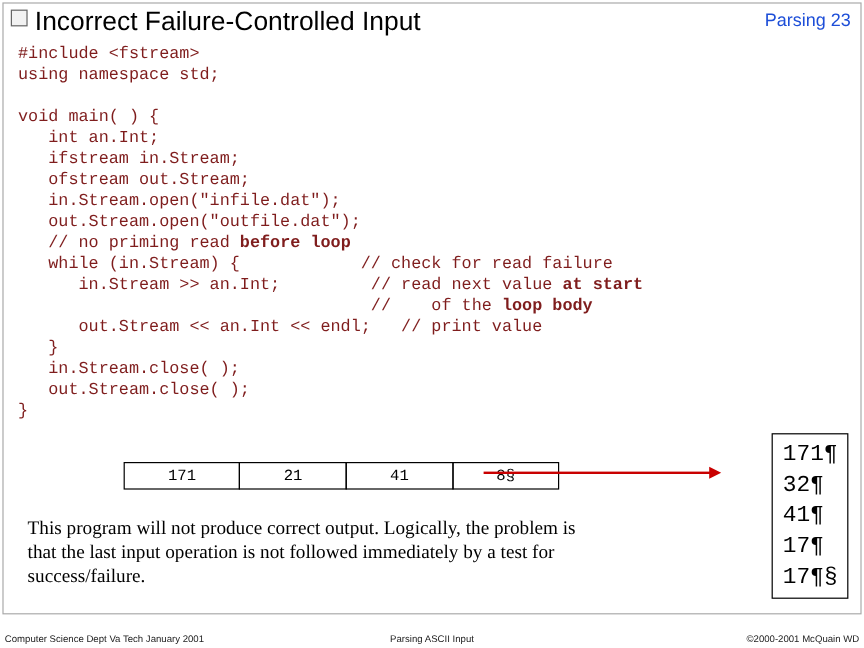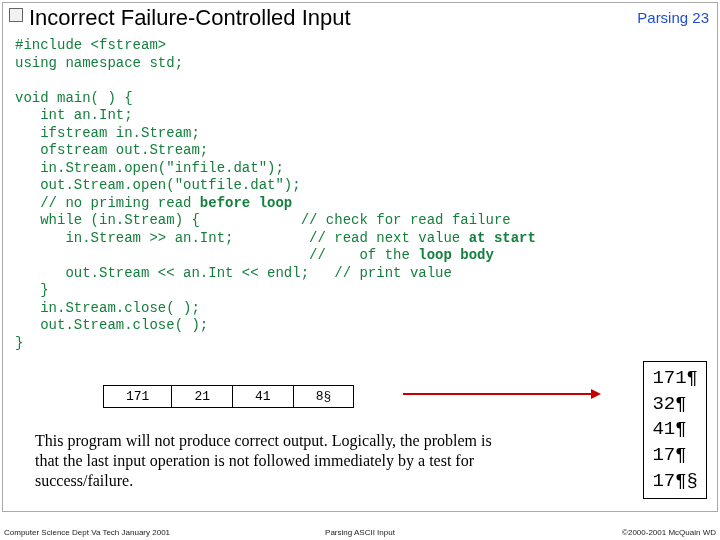--- a/index.html
+++ b/index.html
@@ -36,34 +36,34 @@
     font-size: 15px;
     color: #1d4ed8;
   }
   .code-block {
     position: absolute;
     top: 34px; left: 12px; right: 8px;
     font-family: "Courier New", monospace;
     font-size: 14px;
     line-height: 1.25;
     white-space: pre;
-    color: #15803d;
+    color: #7f1d1d;
   }
   .code-block b { font-weight: bold; }
   .nums-row {
     position: absolute;
     left: 100px;
     top: 382px;
     font-family: "Courier New", monospace;
     font-size: 13px;
   }
   .nums-row .cell {
     display: inline-block;
     border: 1px solid #000;
-    padding: 3px 22px;
+    padding: 3px 36px;
     margin-right: -1px;
   }
   .arrow {
     position: absolute;
     top: 390px;
     left: 400px;
     width: 190px;
     height: 2px;
     background: #c90000;
   }
@@ -81,21 +81,21 @@
     top: 358px;
     border: 1px solid #000;
     font-family: "Courier New", monospace;
     font-size: 19px;
     padding: 4px 8px;
     line-height: 1.35;
     background: #fff;
   }
   .explain {
     position: absolute;
-    left: 32px;
+    left: 20px;
     top: 428px;
     width: 480px;
     font-family: "Times New Roman", serif;
     font-size: 16px;
     line-height: 1.25;
   }
   .footer {
     position: absolute;
     left: 4px; right: 4px; bottom: 3px;
     font-size: 8px;

